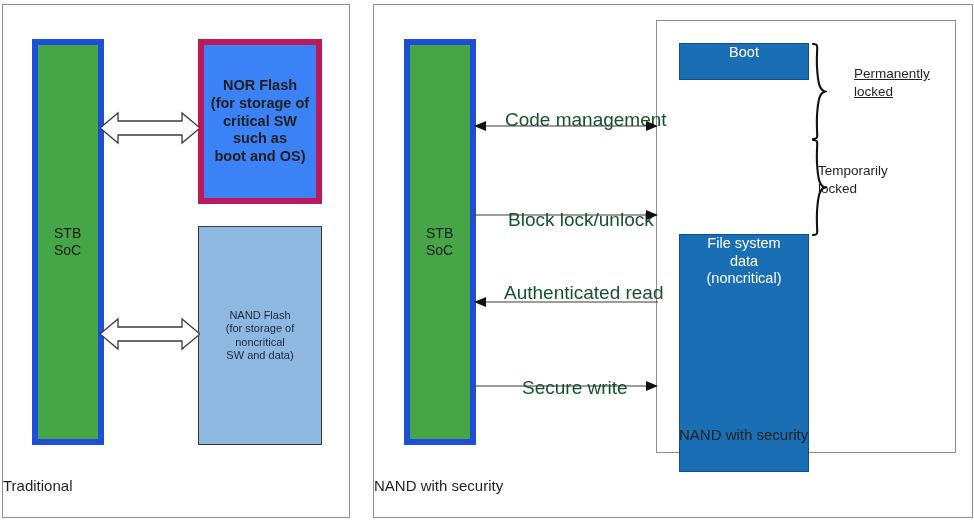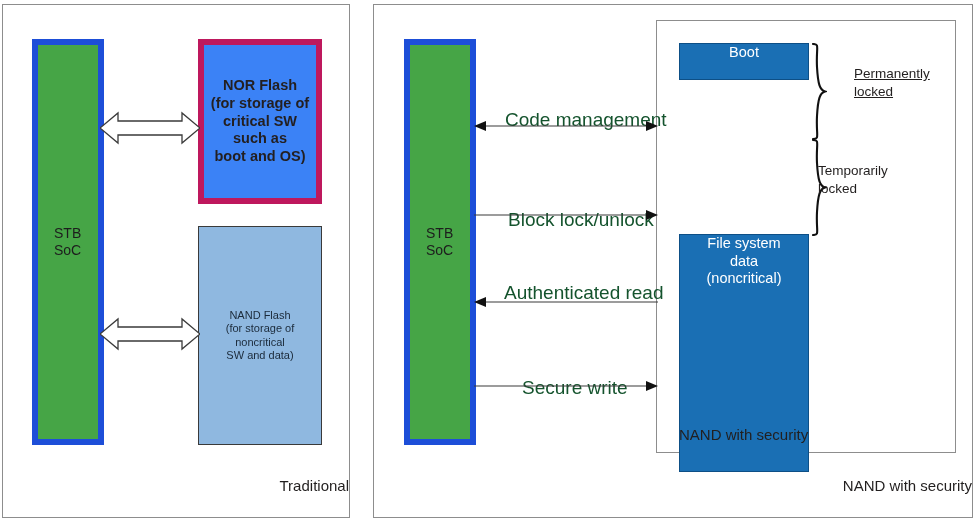--- a/index.html
+++ b/index.html
@@ -19,21 +19,21 @@
     position:absolute;
     background:#ffffff;
     border:1px solid #8d8d8d;
     box-sizing:border-box;
   }
   #panel-left{ left:2px;  top:4px; width:348px; height:514px; }
   #panel-right{left:373px;top:4px; width:600px; height:514px; }
 
   .panel-caption{
     position:absolute;
-    text-align:right;
+    text-align:left;
     font-size:15px;
     color:#221f1f;
     white-space:nowrap;
   }
 
   .box{
     position:absolute;
     box-sizing:border-box;
     display:flex;
     align-items:center;

